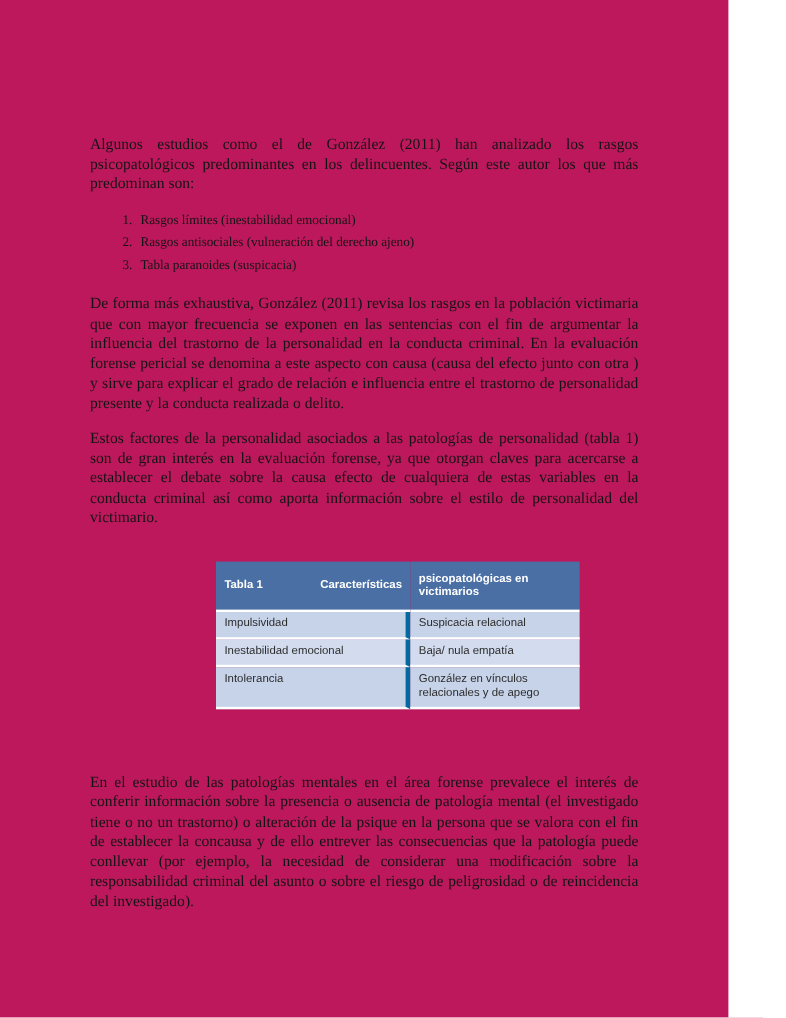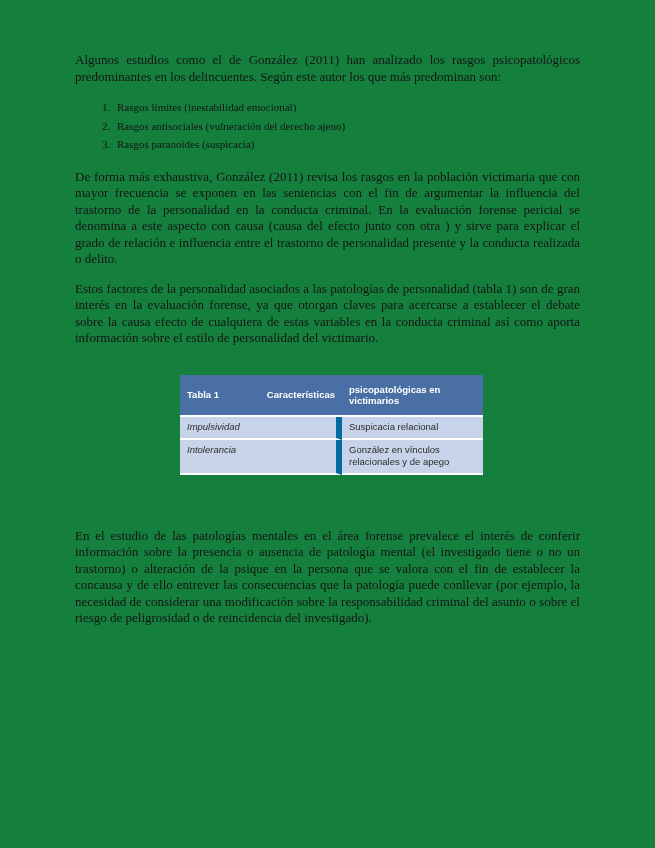--- a/index.html
+++ b/index.html
@@ -2,25 +2,25 @@
 <html><head>
 <meta charset="utf-8">
 <style>
   html, body {
     margin: 0;
     padding: 0;
     background: #ffffff;
   }
   .page {
     position: relative;
-    width: 655px;
+    width: 607px;
     height: 848px;
-    background: #15803d;
+    background: #be185d;
     box-sizing: border-box;
-    padding: 52px 75px 0 75px;
+    padding: 112px 75px 0 75px;
     font-family: "Liberation Serif", serif;
     color: #141414;
     overflow: hidden;
   }
   .page p {
     margin: 0 0 13px 0;
     font-size: 13px;
     line-height: 16.5px;
     text-align: justify;
   }
@@ -63,37 +63,36 @@
     display: flex;
     justify-content: space-between;
   }
   table.tabla td {
     padding: 4px 7px 5px 7px;
     vertical-align: top;
     border-bottom: 2px solid #ffffff;
     line-height: 12px;
   }
   table.tabla td.cell-left {
-    border-right: 6px solid #0369a1;
-    font-style: italic;
+    border-right: 4px solid #0369a1;
   }
   table.tabla tr.band-a td { background: #c6d3e8; }
   table.tabla tr.band-b td { background: #d2dcee; }
 </style>
 </head>
 <body>
 
 <div class="page">
 
   <p>Algunos estudios como el de González (2011) han analizado los rasgos psicopatológicos predominantes en los delincuentes. Según este autor los que más predominan son:</p>
 
   <ol class="traits">
     <li>Rasgos límites (inestabilidad emocional)</li>
     <li>Rasgos antisociales (vulneración del derecho ajeno)</li>
-    <li>Rasgos paranoides (suspicacia)</li>
+    <li>Tabla paranoides (suspicacia)</li>
   </ol>
 
   <p>De forma más exhaustiva, González (2011) revisa los rasgos en la población victimaria que con mayor frecuencia se exponen en las sentencias con el fin de argumentar la influencia del trastorno de la personalidad en la conducta criminal. En la evaluación forense pericial se denomina a este aspecto con causa (causa del efecto junto con otra ) y sirve para explicar el grado de relación e influencia entre el trastorno de personalidad presente y la conducta realizada o delito.</p>
 
   <p>Estos factores de la personalidad asociados a las patologías de personalidad (tabla 1) son de gran interés en la evaluación forense, ya que otorgan claves para acercarse a establecer el debate sobre la causa efecto de cualquiera de estas variables en la conducta criminal así como aporta información sobre el estilo de personalidad del victimario.</p>
 
   <div class="table-block">
     <table class="tabla">
       <thead>
         <tr>
@@ -104,20 +103,24 @@
             </span>
           </th>
           <th>psicopatológicas en victimarios</th>
         </tr>
       </thead>
       <tbody>
         <tr class="band-a">
           <td class="cell-left">Impulsividad</td>
           <td>Suspicacia relacional</td>
         </tr>
+        <tr class="band-b">
+          <td class="cell-left">Inestabilidad emocional</td>
+          <td>Baja/ nula empatía</td>
+        </tr>
         <tr class="band-a">
           <td class="cell-left">Intolerancia</td>
           <td>González en vínculos relacionales y de apego</td>
         </tr>
       </tbody>
     </table>
   </div>
 
   <p>En el estudio de las patologías mentales en el área forense prevalece el interés de conferir información sobre la presencia o ausencia de patología mental (el investigado tiene o no un trastorno) o alteración de la psique en la persona que se valora con el fin de establecer la concausa y de ello entrever las consecuencias que la patología puede conllevar (por ejemplo, la necesidad de considerar una modificación sobre la responsabilidad criminal del asunto o sobre el riesgo de peligrosidad o de reincidencia del investigado).</p>
 

